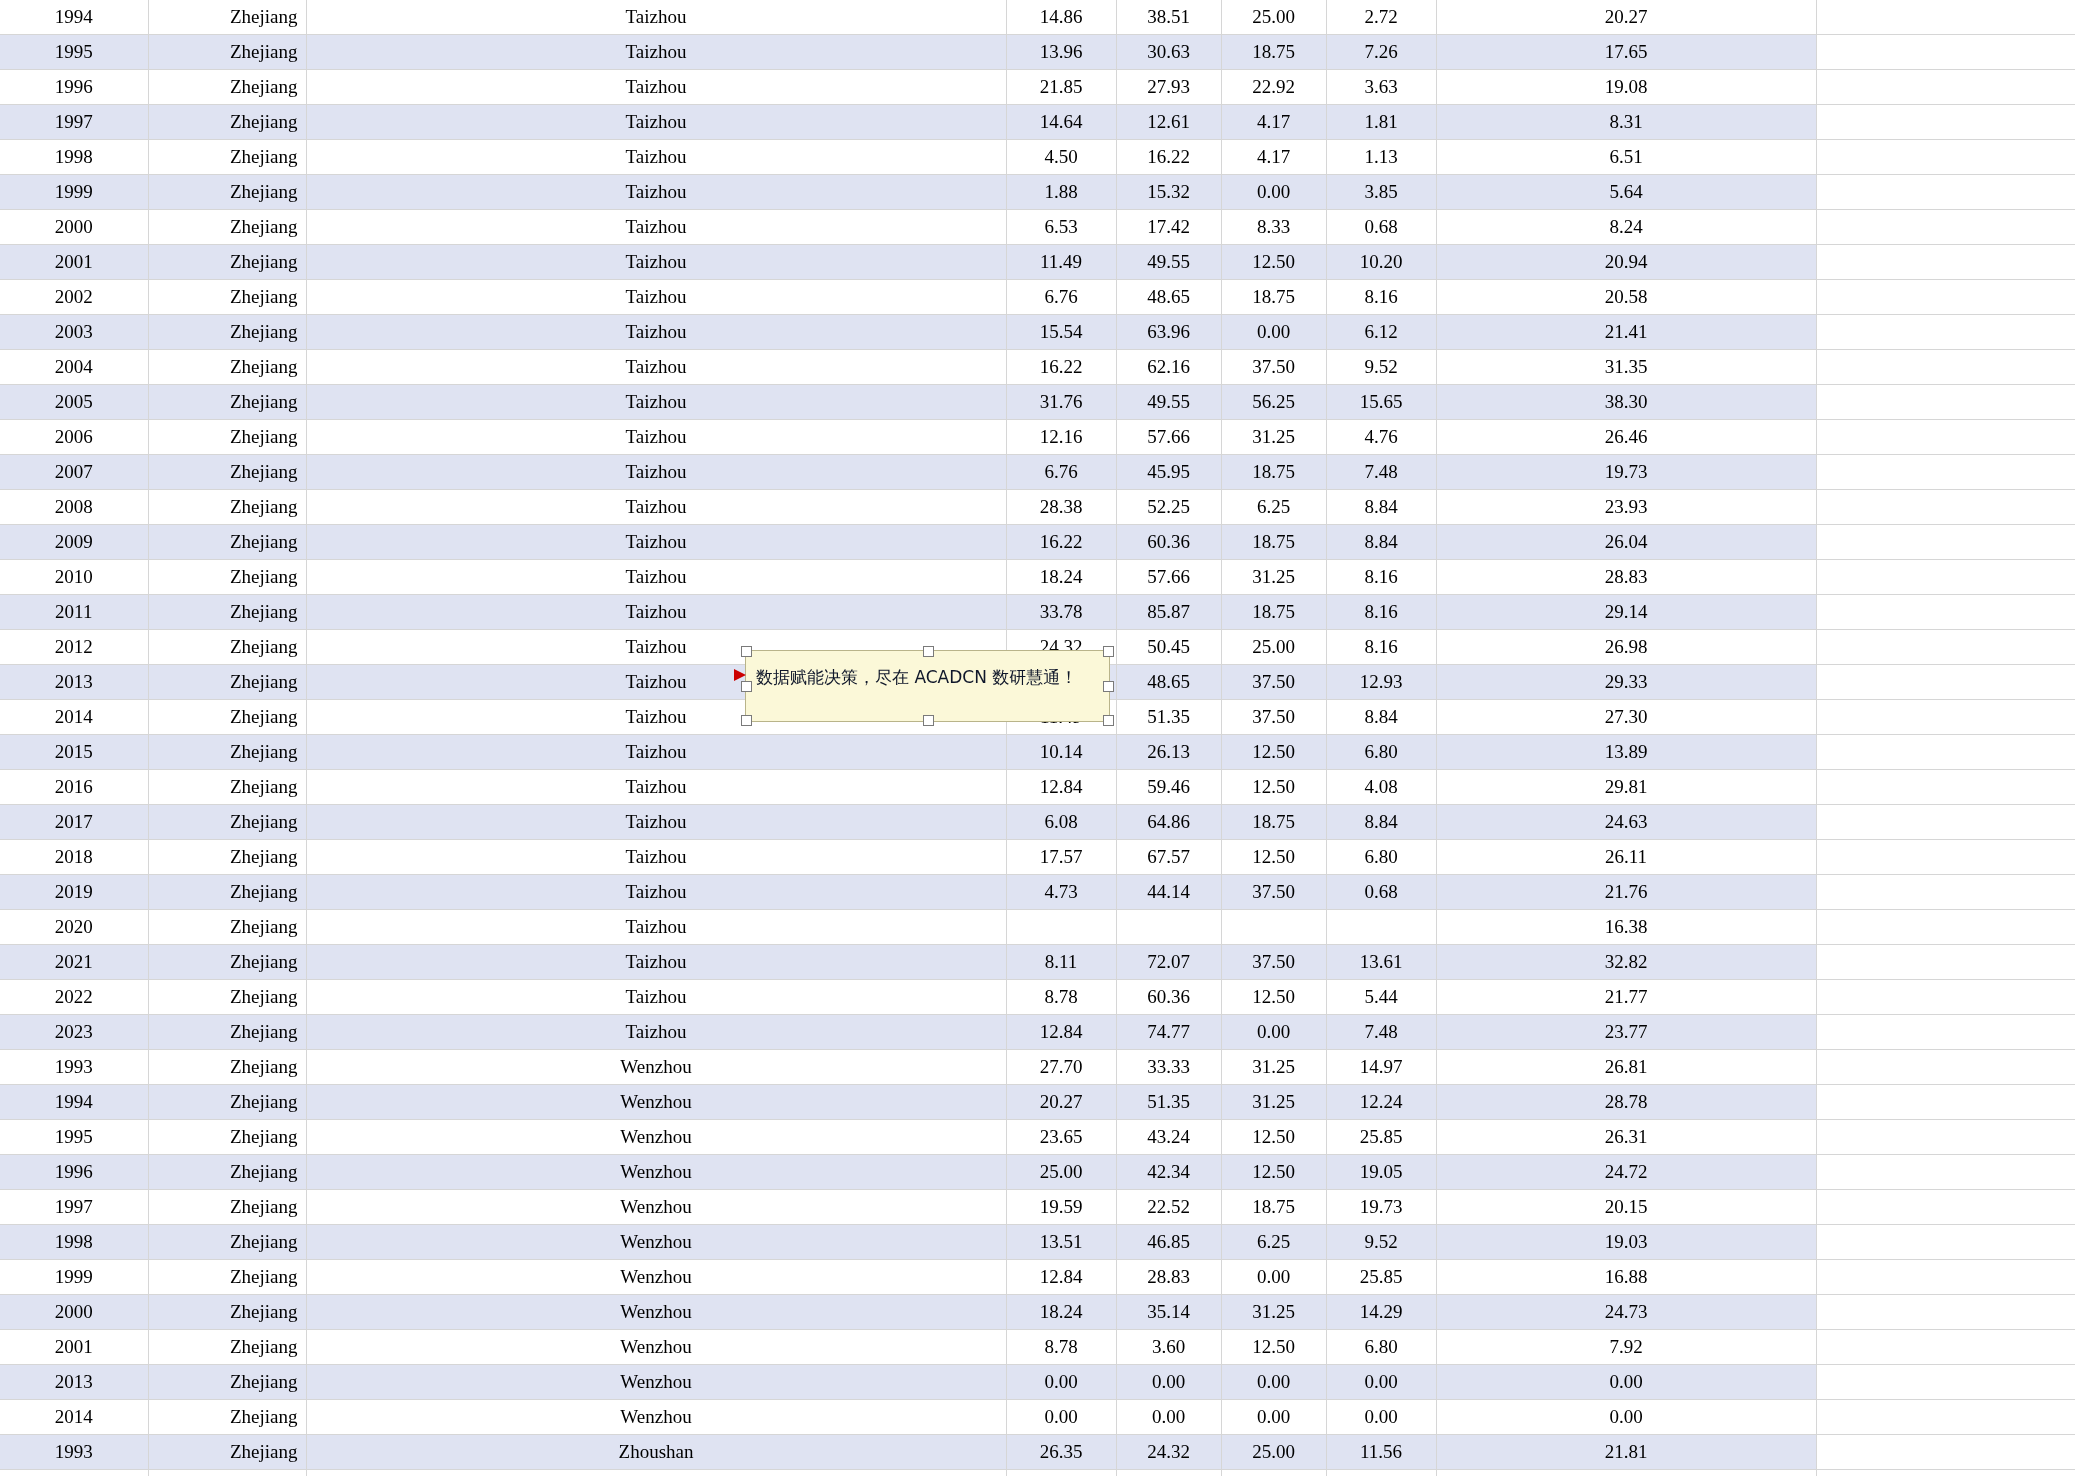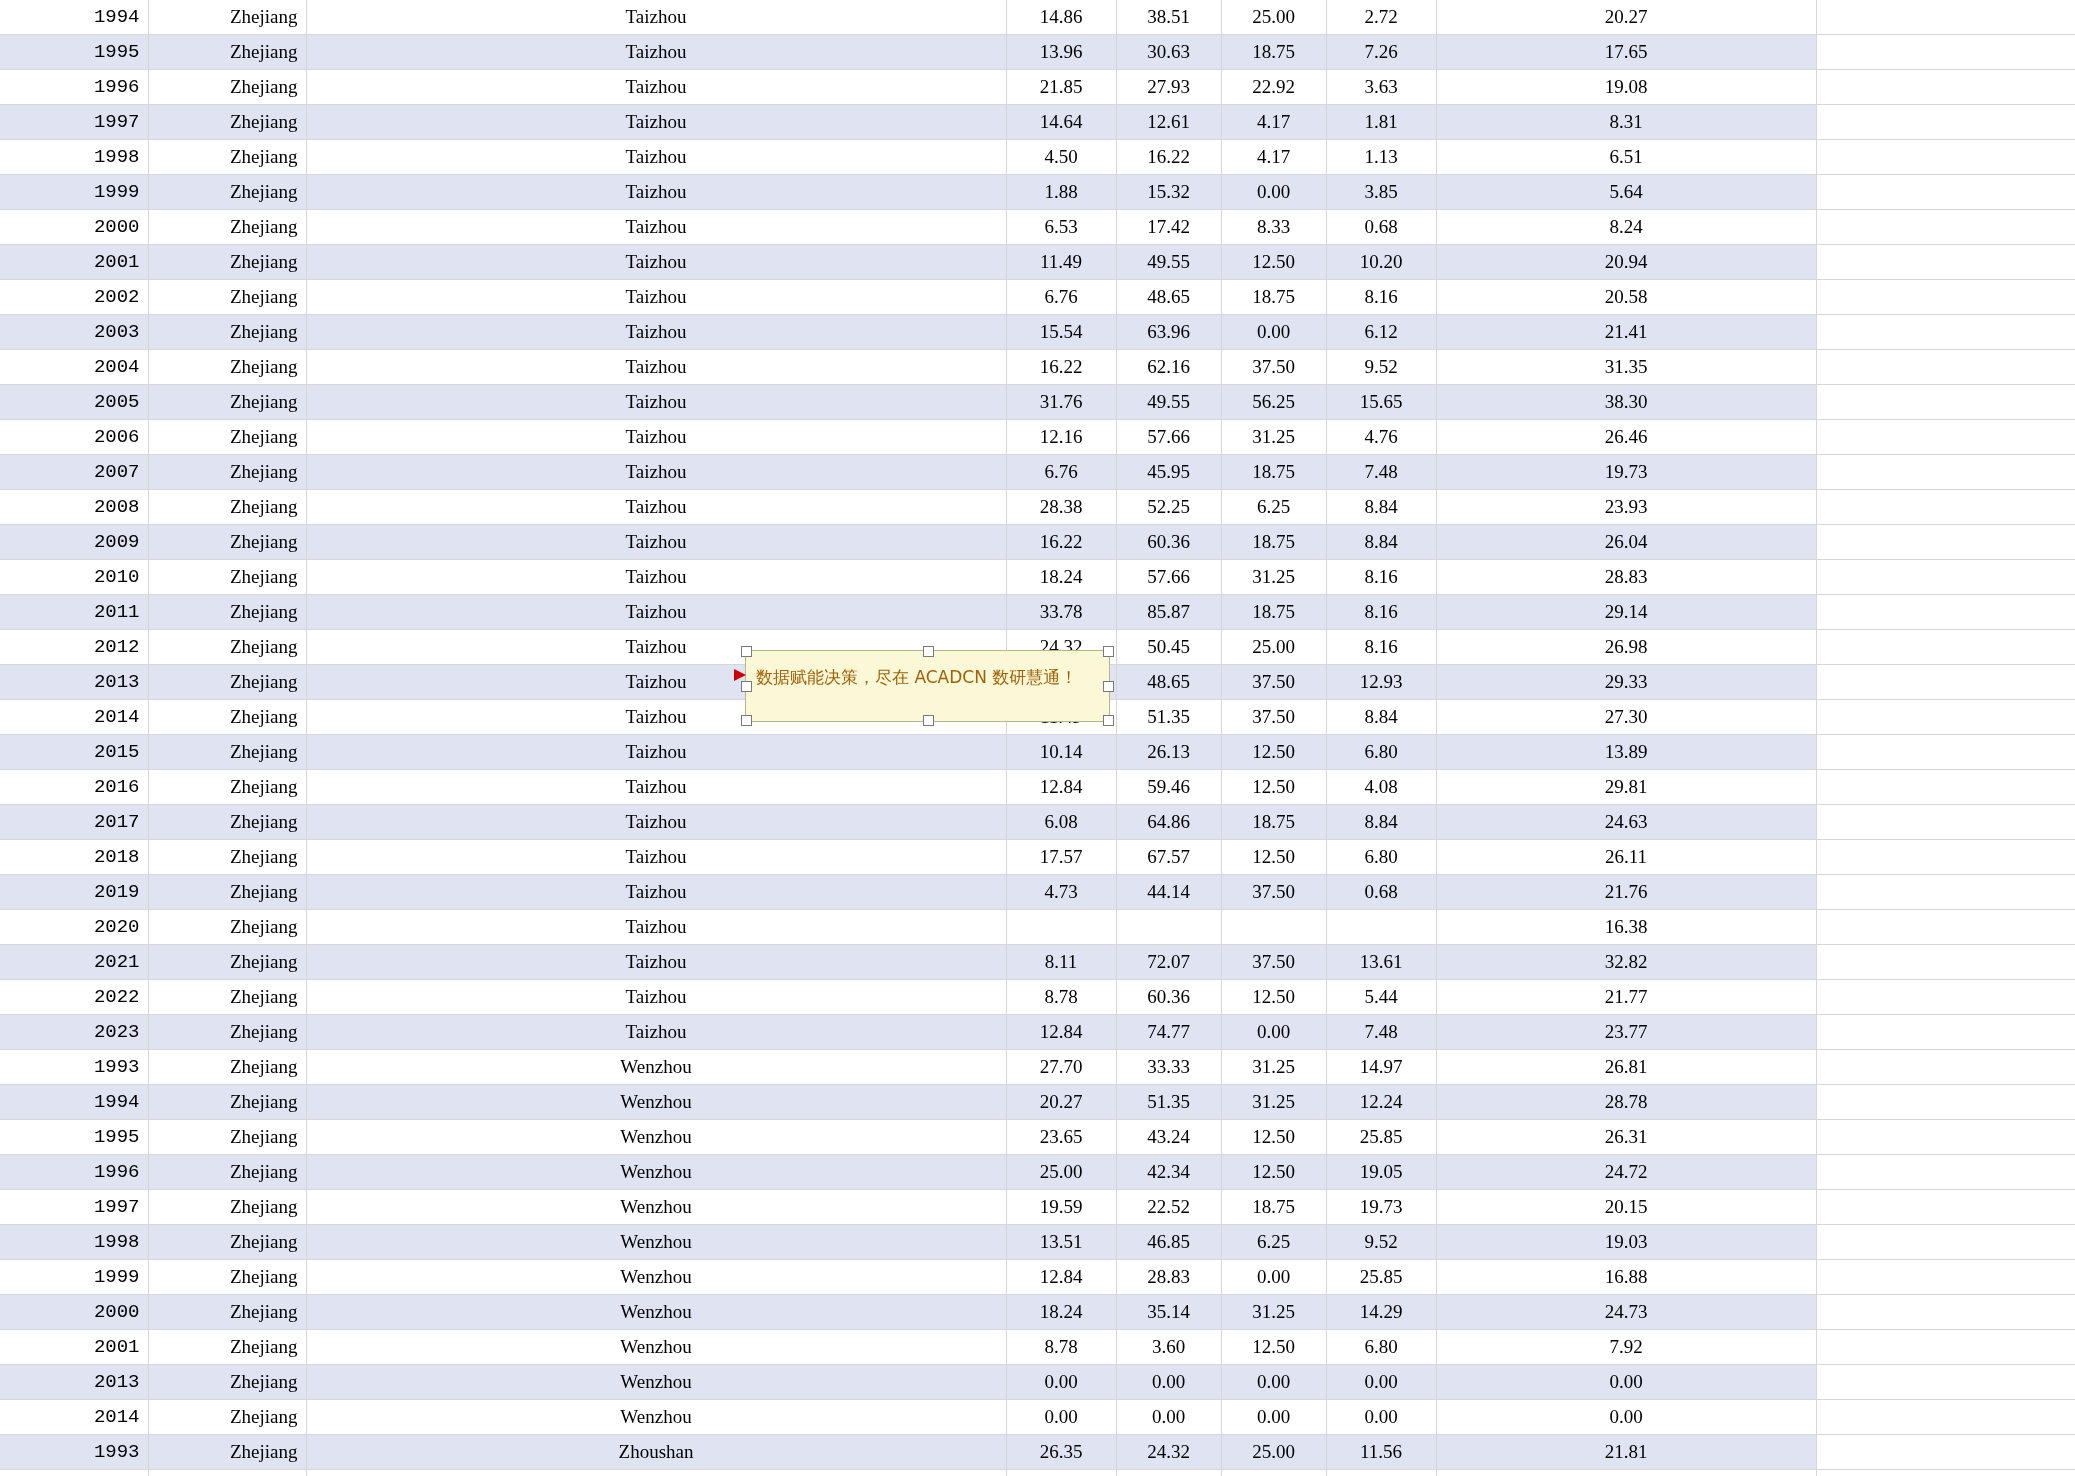--- a/index.html
+++ b/index.html
@@ -41,21 +41,21 @@
     border-bottom: 1px solid #d6d6d6;
     padding: 0 8px;
     white-space: nowrap;
     overflow: hidden;
     box-sizing: border-box;
     line-height: 34px;
   }
   tr.band-a td { background: #ffffff; }
   tr.band-b td { background: #dfe3f2; }
 
-  td.year  { text-align: right; padding-left: 10px; font-family: Liberation Mono, monospace; }
+  td.year  { text-align: center; padding-left: 10px; }
   td.prov  { text-align: right; padding-left: 18px; }
   td.city  { text-align: center; margin-left: 17px; }
   td.num   { text-align: center; }
   td.tail  { border-right: none; background: #ffffff !important; }
 
   
   #wm {
     position: absolute;
     left: 745px;
     top: 650px;
@@ -64,21 +64,21 @@
     background: #fbf8d8;
     border: 1px solid #b9b48a;
     box-sizing: border-box;
   }
   #wm .wm-text {
     position: absolute;
     left: 10px;
     top: 15px;
     font-family: "DejaVu Sans", sans-serif;
     font-size: 17px;
-    color: #a16207;
+    color: #0f172a;
     white-space: nowrap;
   }
   #wm .handle {
     position: absolute;
     width: 9px;
     height: 9px;
     background: #ffffff;
     border: 1px solid #7a7a7a;
   }
   #wm .h-tl { left: -5px;  top: -5px; }

